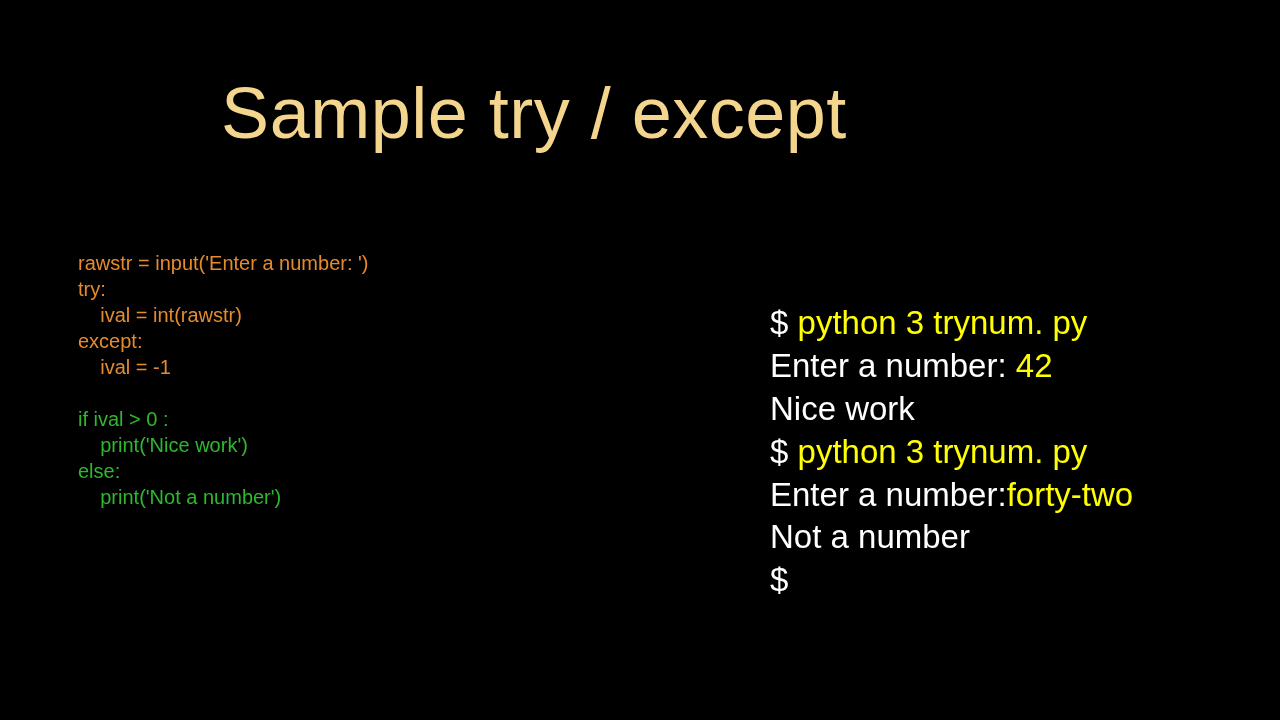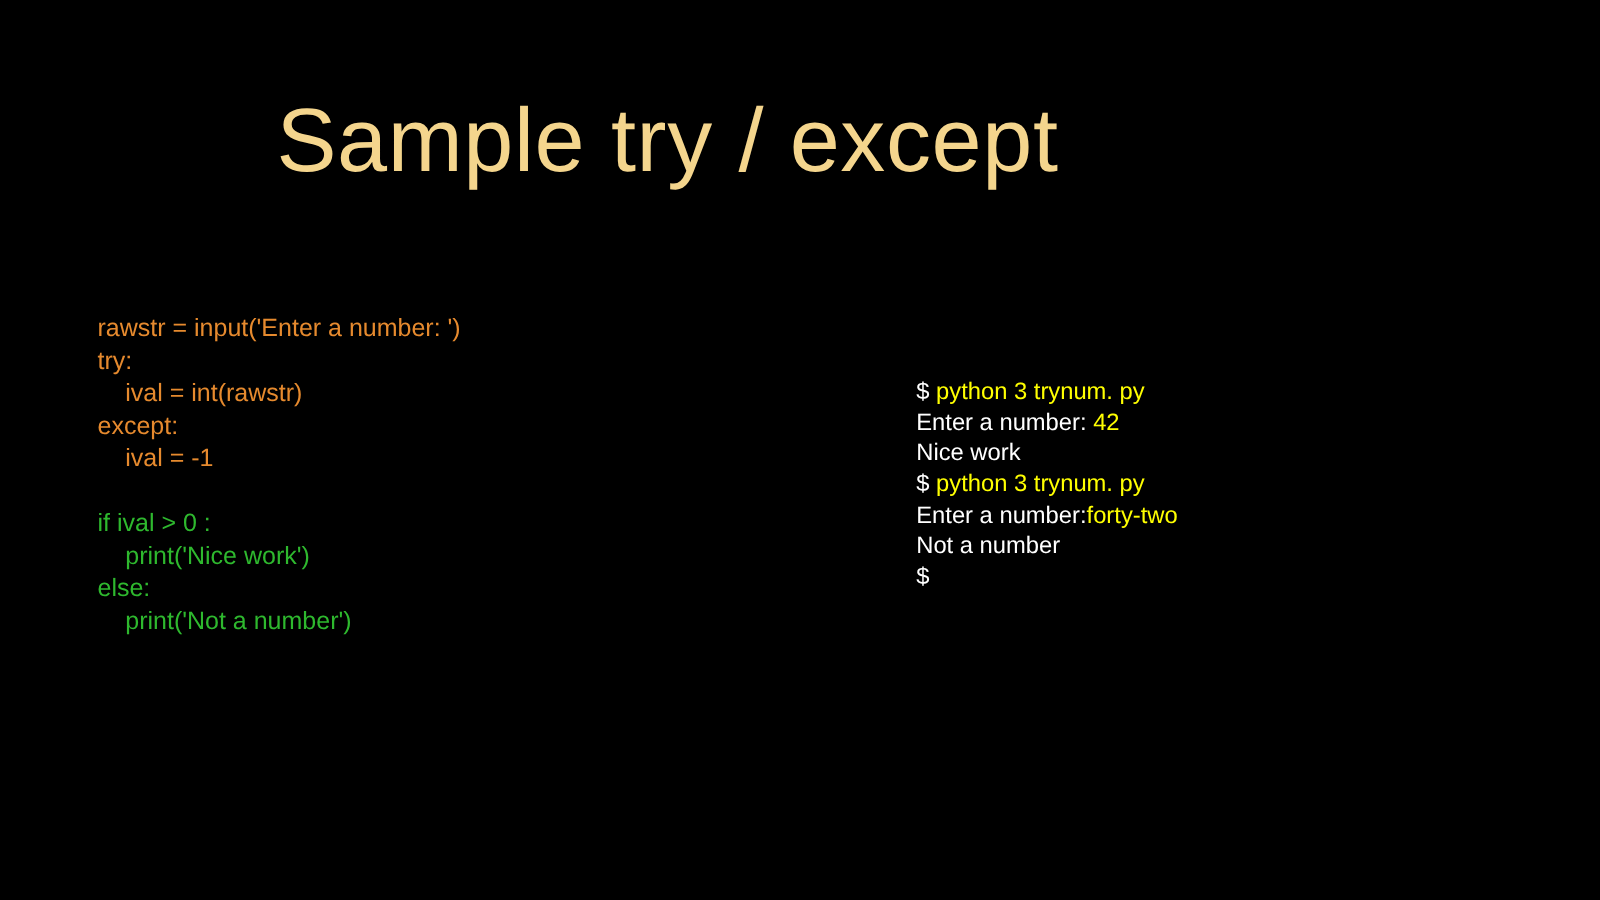--- a/index.html
+++ b/index.html
@@ -33,23 +33,23 @@
     left: 78px;
     top: 250px;
     font-size: 20px;
     line-height: 1.3;
     white-space: pre;
   }
   .code-orange { color: #e68a2e; }
   .code-green  { color: #2eb82e; }
   .output-block {
     position: absolute;
-    left: 733px;
+    left: 770px;
     top: 302px;
-    font-size: 19px;
+    font-size: 33px;
     line-height: 1.3;
     white-space: pre;
   }
   .out-white  { color: #ffffff; }
   .out-yellow { color: #ffff00; }
 </style>
 </head>
 <body>
 
 <div class="slide">

